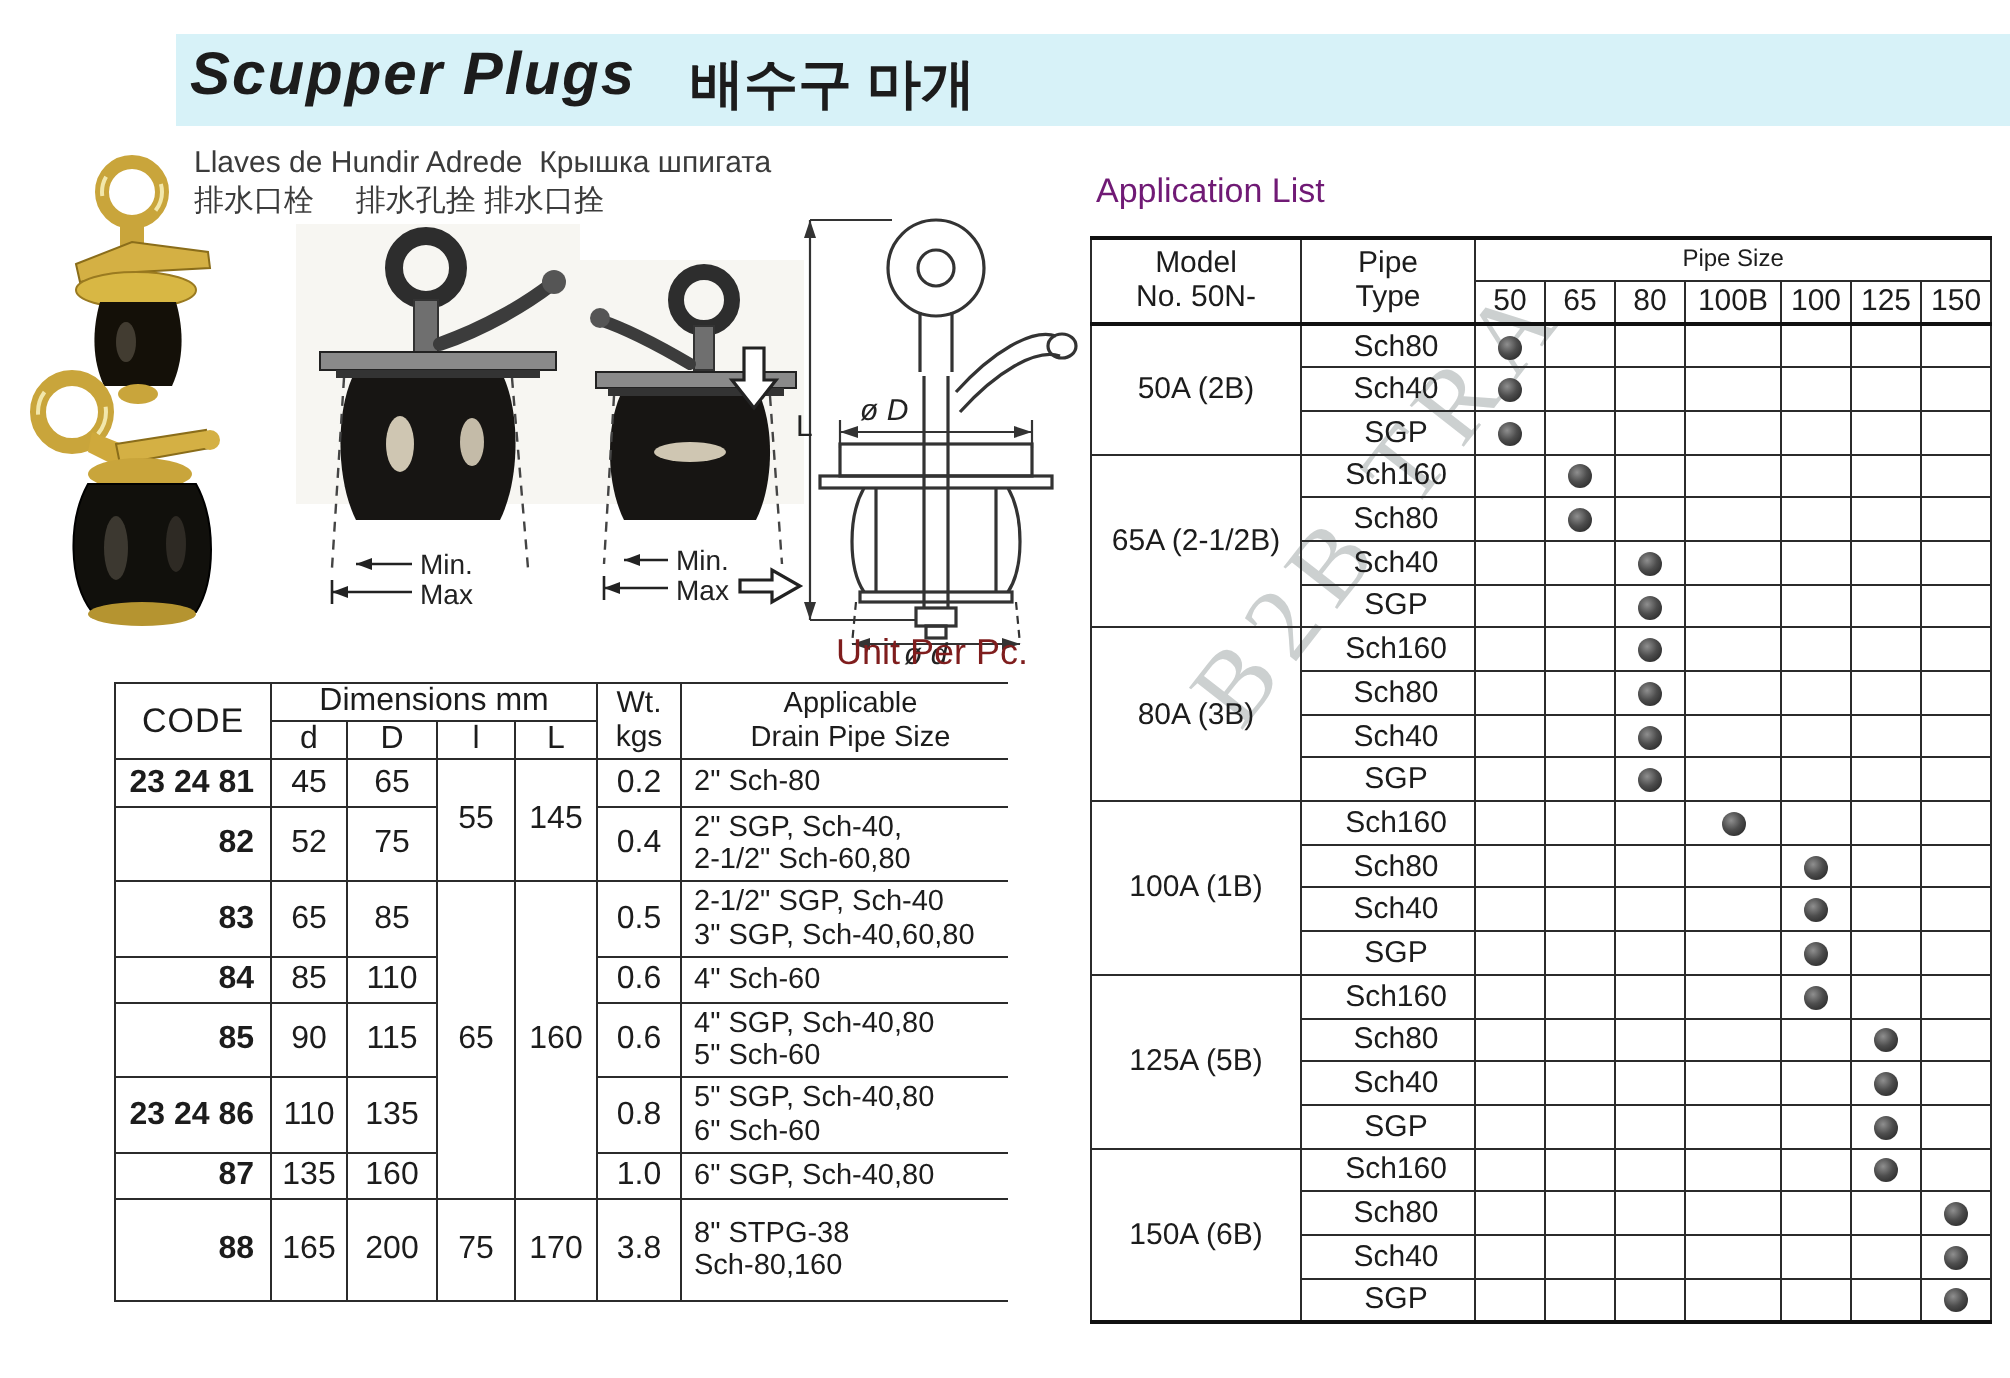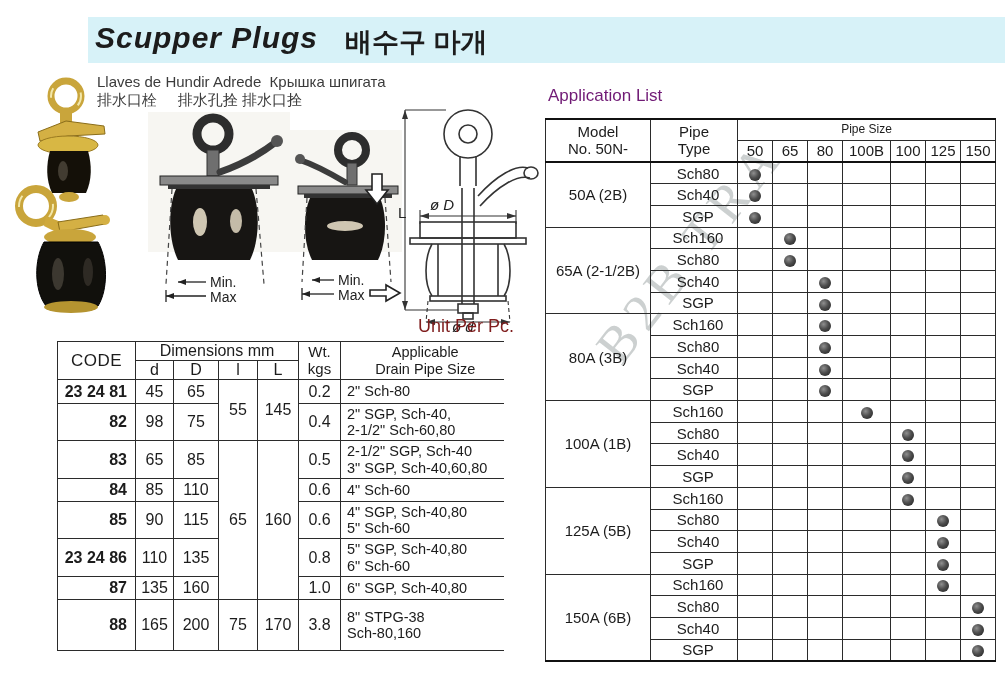--- a/index.html
+++ b/index.html
@@ -214,21 +214,21 @@
         <td class="code-cell">23 24 81</td>
         <td>45</td>
         <td>65</td>
         <td rowspan="2">55</td>
         <td rowspan="2">145</td>
         <td>0.2</td>
         <td class="pipe-col">2" Sch-80</td>
       </tr>
       <tr class="rh-b">
         <td class="code-cell">82</td>
-        <td>98</td>
+        <td>52</td>
         <td>75</td>
         <td>0.4</td>
         <td class="pipe-col">2" SGP, Sch-40,
 2-1/2" Sch-60,80</td>
       </tr>
       <tr class="rh-c">
         <td class="code-cell">83</td>
         <td>65</td>
         <td>85</td>
         <td rowspan="5">65</td>

